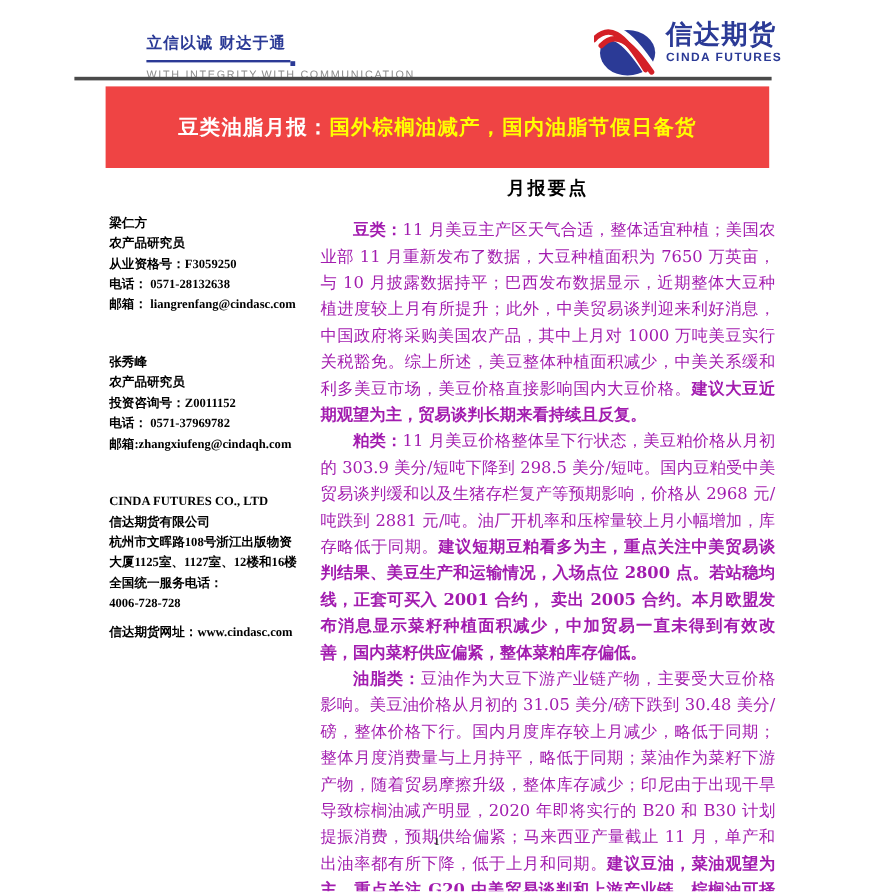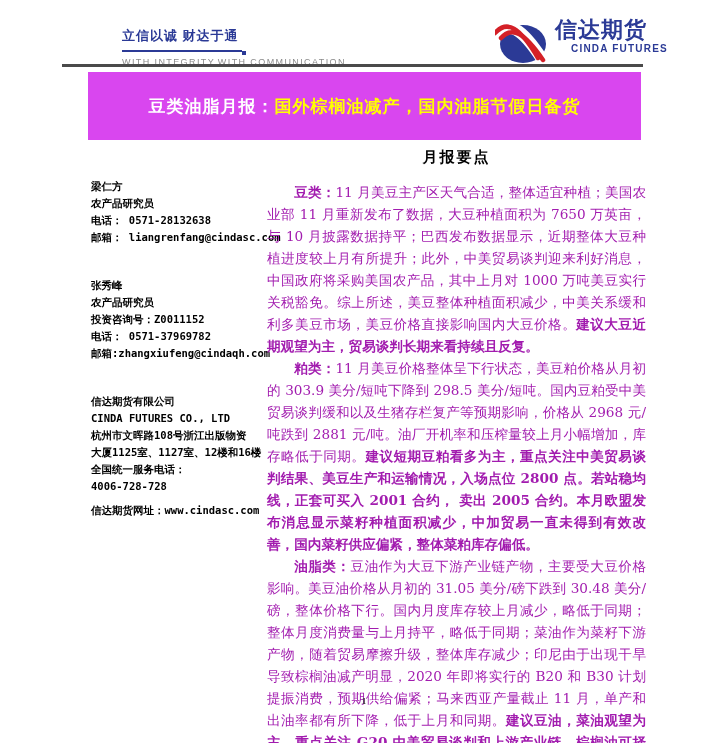--- a/index.html
+++ b/index.html
@@ -33,21 +33,21 @@
 
   .logo { position:absolute; left:495px; top:19px; display:flex; }
   .logo-mark { width:52px; height:46px; }
   .logo-text { margin-left:8px; }
   .logo-cn {
     color:#2b3a96; font-weight:bold; font-size:22px; line-height:22px;
     letter-spacing:1px; font-family:"DejaVu Sans", sans-serif;
   }
   .logo-en {
     color:#2b3a96; font-weight:bold; font-size:10px; letter-spacing:1.2px;
-    margin-top:2px; font-family:"Liberation Sans", sans-serif;margin-left:16px;
+    margin-top:2px; font-family:"Liberation Sans", sans-serif;
   }
 
   .header-rule { position:absolute; left:62px; top:64px; width:581px; height:3px; background:#4a4a4a; }
 
   
   .title-bar {
     position:absolute; left:88px; top:72px; width:553px; height:68px;
     display:flex; align-items:center; justify-content:center;
     font-weight:bold; font-size:17px; letter-spacing:1px;
     font-family:"DejaVu Serif", serif;
@@ -55,21 +55,21 @@
 
   
   .sidebar {
     position:absolute; left:91px; top:178px; width:176px;
     font-family:"DejaVu Sans Mono", monospace;
     font-weight:bold; color:#000; font-size:10.5px; line-height:17px;
   }
   .analyst-block { margin-bottom:31px; }
   .company-block { margin-top:7px; }
   .company-website { margin-top:7px; }
-  .sidebar-line { white-space:nowrap; }
+  .sidebar-line { white-space:nowrap;font-family:Liberation Serif, serif; }
 
   
   .main {
     position:absolute; left:267px; top:148px; width:379px;
   }
   .report-heading {
     text-align:center; font-size:15px; font-weight:bold; color:#000;
     font-family:"DejaVu Serif", serif; letter-spacing:2px; margin-bottom:14px;
   }
   .report-body p {
@@ -105,42 +105,43 @@
       <path d="M6 19 C 17 7, 29 13, 48 41" stroke="#d42027" stroke-width="4.5" fill="none" stroke-linecap="round"></path>
     </svg>
     <div class="logo-text">
       <div class="logo-cn">信达期货</div>
       <div class="logo-en">CINDA FUTURES</div>
     </div>
   </div>
 
   <div class="header-rule"></div>
 
-  <div class="title-bar" id="title-bar" style="background: #d946ef;">
+  <div class="title-bar" id="title-bar" style="background: #ef4444;">
     <span id="title-prefix" style="color: rgb(255, 255, 255);">豆类油脂月报：</span>
     <span id="title-highlight" style="color: rgb(255, 255, 0);">国外棕榈油减产，国内油脂节假日备货</span>
   </div>
 
   <div class="sidebar" id="sidebar">
       <div class="analyst-block">
         <div class="sidebar-line">梁仁方</div>
         <div class="sidebar-line">农产品研究员</div>
+        <div class="sidebar-line">从业资格号：F3059250</div>
         <div class="sidebar-line">电话： 0571-28132638</div>
         <div class="sidebar-line">邮箱： liangrenfang@cindasc.com</div>
       </div>
       <div class="analyst-block">
         <div class="sidebar-line">张秀峰</div>
         <div class="sidebar-line">农产品研究员</div>
         <div class="sidebar-line">投资咨询号：Z0011152</div>
         <div class="sidebar-line">电话： 0571-37969782</div>
         <div class="sidebar-line">邮箱:zhangxiufeng@cindaqh.com</div>
       </div>
       <div class="company-block">
+        <div class="sidebar-line">CINDA FUTURES CO., LTD</div>
         <div class="sidebar-line">信达期货有限公司</div>
-        <div class="sidebar-line">CINDA FUTURES CO., LTD</div>
         <div class="sidebar-line">杭州市文晖路108号浙江出版物资</div>
         <div class="sidebar-line">大厦1125室、1127室、12楼和16楼</div>
         <div class="sidebar-line">全国统一服务电话：</div>
         <div class="sidebar-line">4006-728-728</div>
         <div class="sidebar-line company-website">信达期货网址：www.cindasc.com</div>
       </div>
     </div>
 
   <div class="main">
     <div class="report-heading">月报要点</div>

